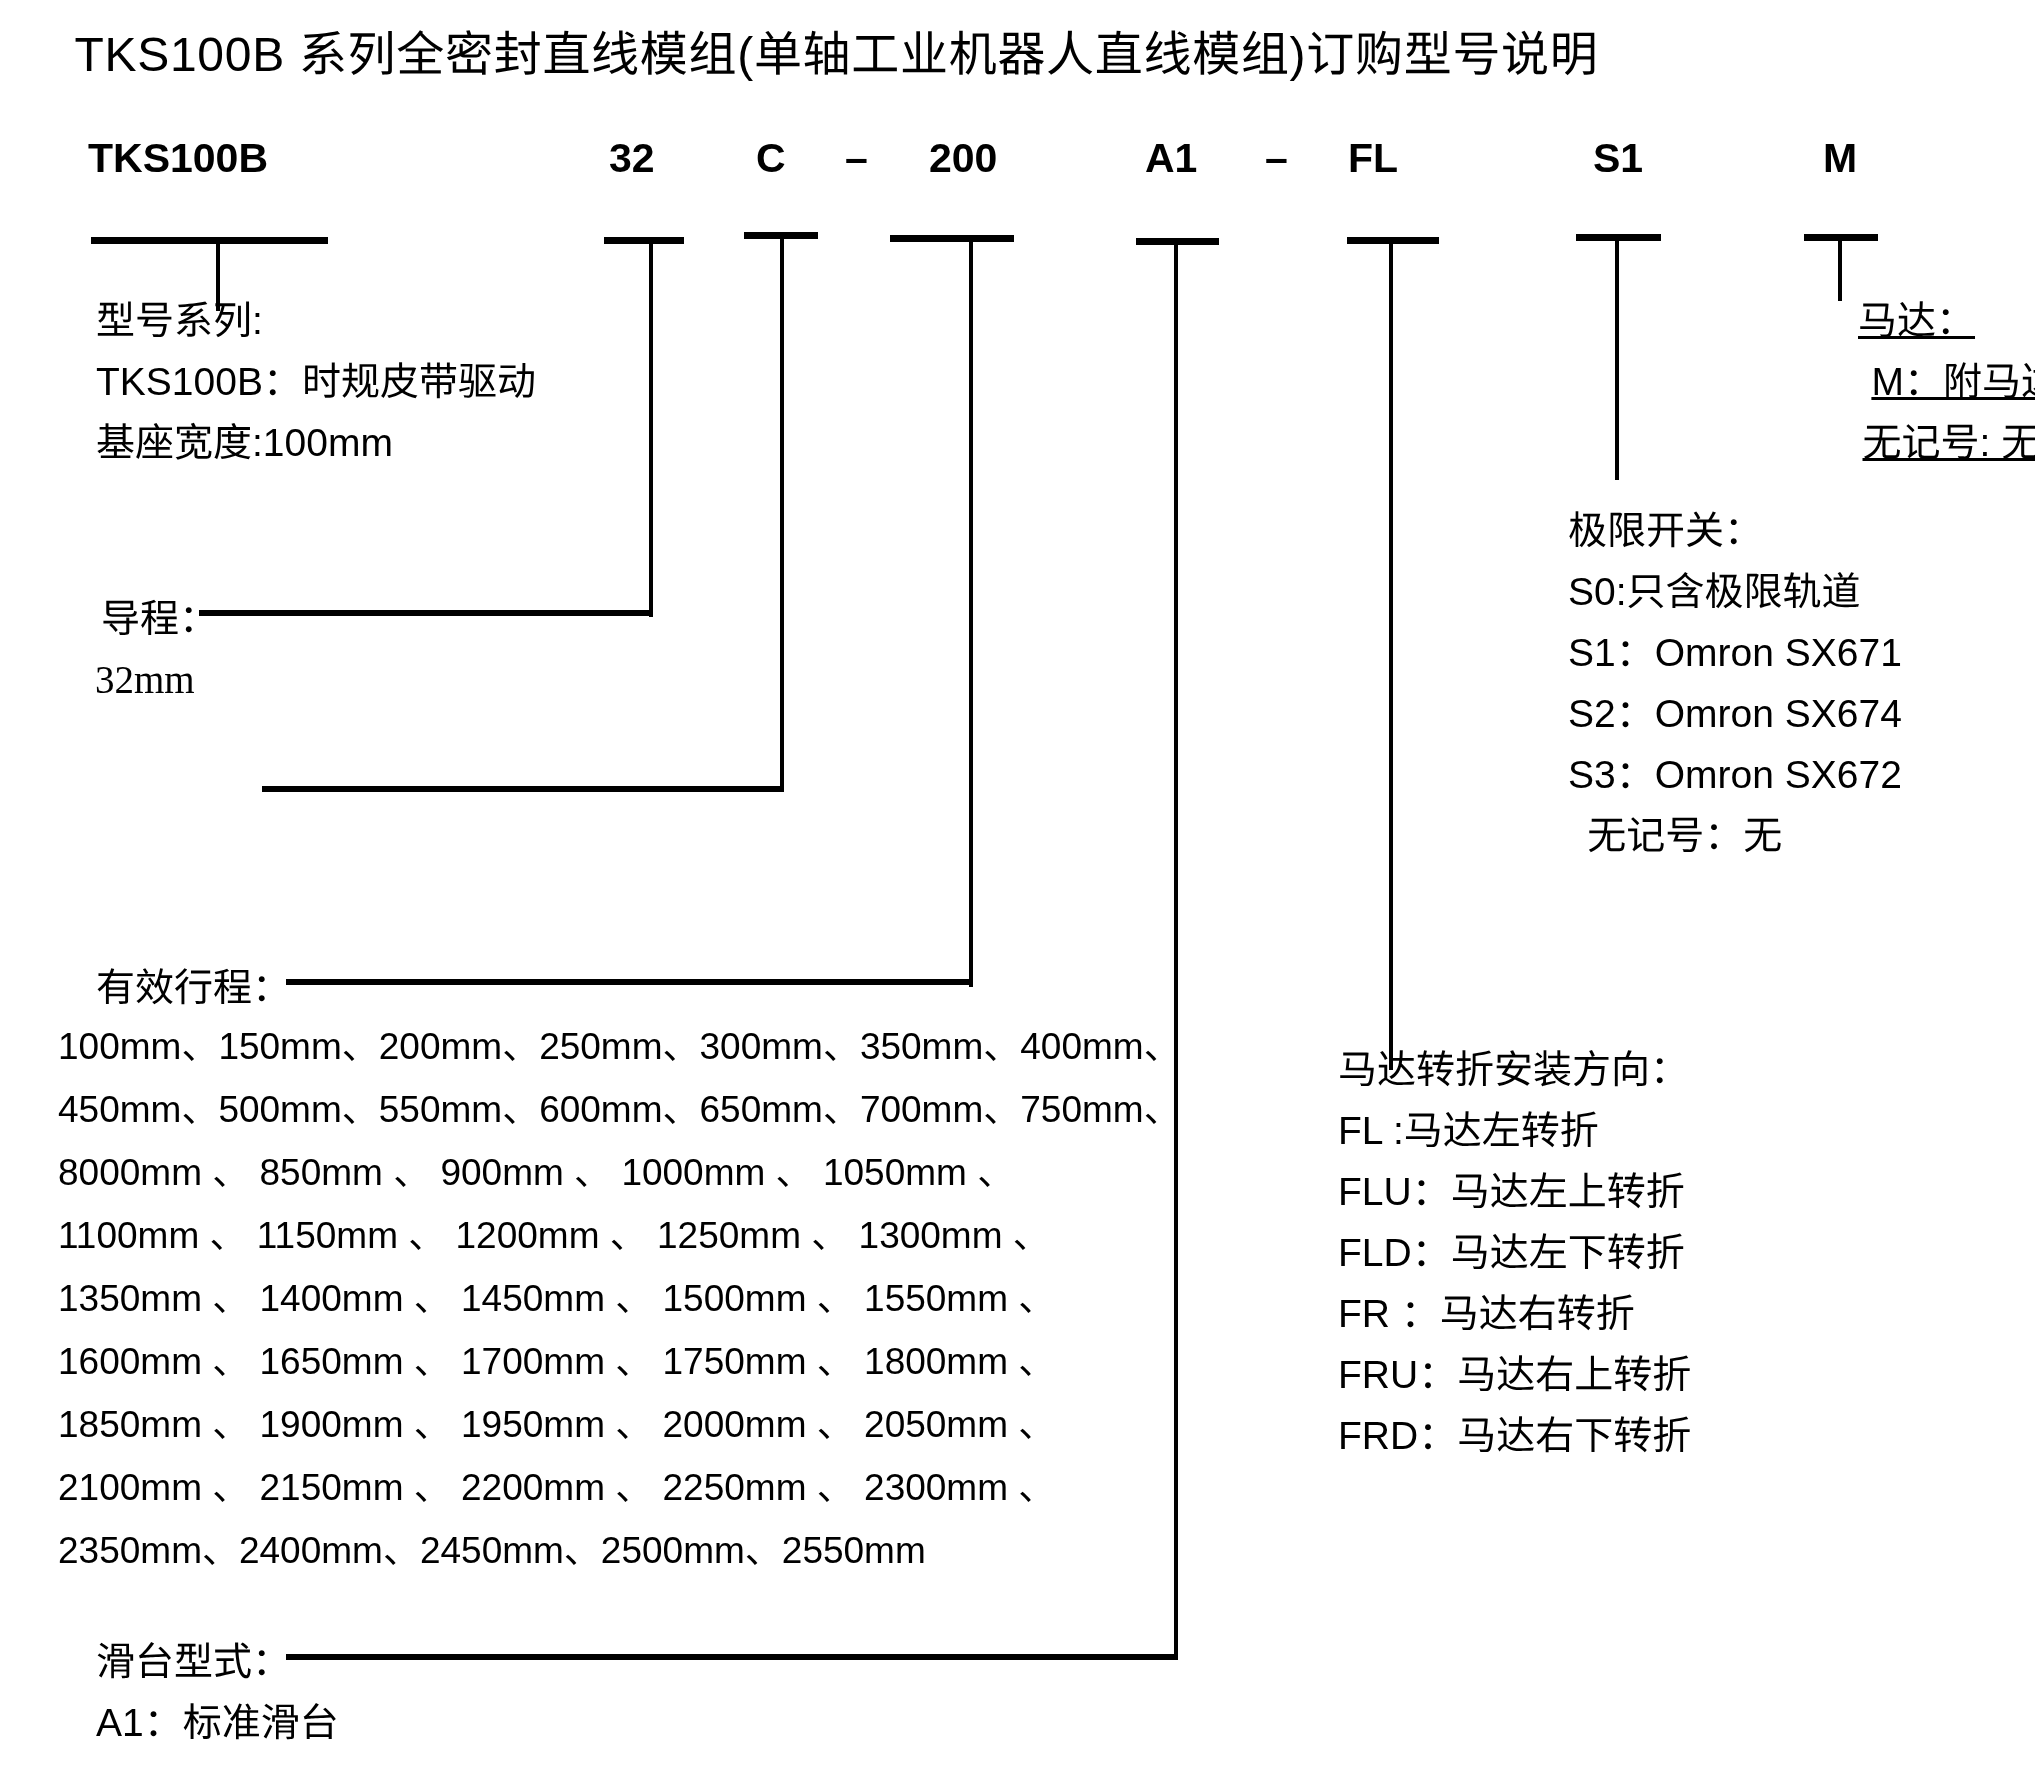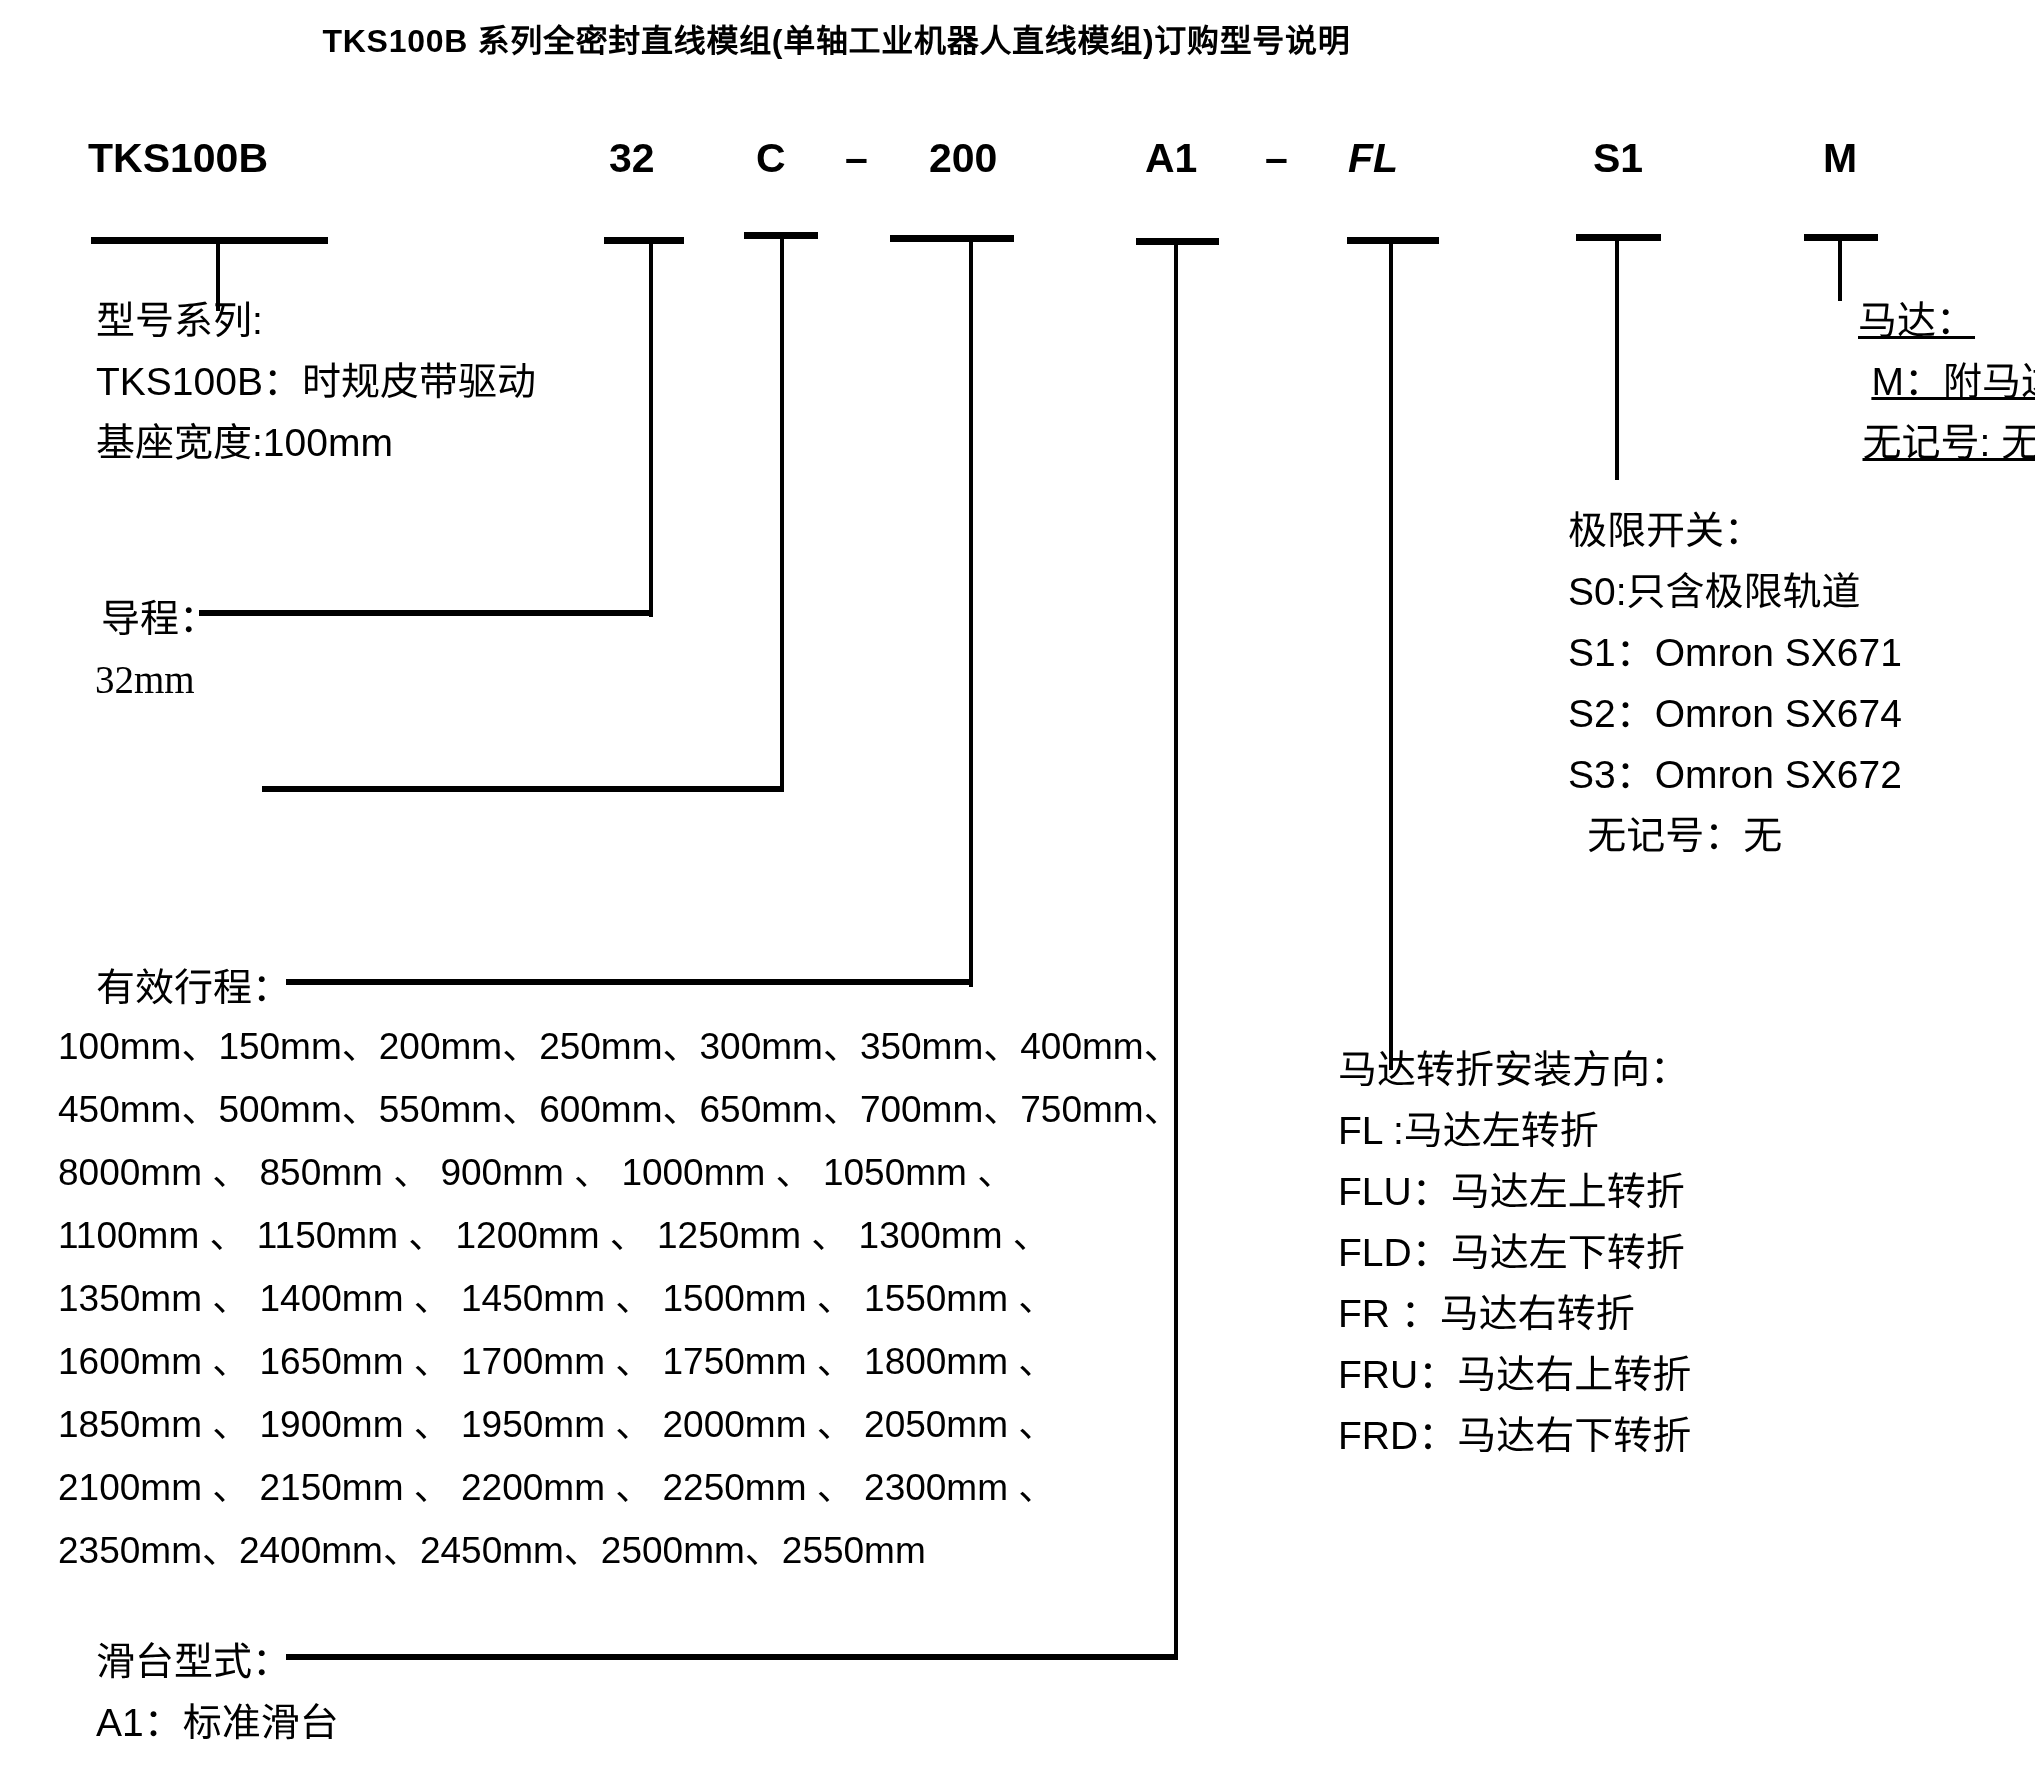--- a/index.html
+++ b/index.html
@@ -15,22 +15,22 @@
     background:#ffffff;
     overflow:hidden;
   }
 
   
   .title{
     position:absolute;
     left:0; top:15px;
     width:1673px;
     text-align:center;
-    font-size:32px;
-    font-weight:bold;
+    font-size:48px;
+    font-weight:normal;
     letter-spacing:0.7px;
     white-space:nowrap;
   }
 
   
   .code{
     position:absolute;
     top:138px;
     font-size:41px;
     font-weight:bold;
@@ -81,21 +81,21 @@
 
   <div class="title">TKS100B 系列全密封直线模组(单轴工业机器人直线模组)订购型号说明</div>
 
   <div class="code" style="left:88px;">TKS100B</div>
   <div class="code" style="left:609px;">32</div>
   <div class="code" style="left:756px;">C</div>
   <div class="code" style="left:845px;">–</div>
   <div class="code" style="left:929px;">200</div>
   <div class="code" style="left:1145px;">A1</div>
   <div class="code" style="left:1265px;">–</div>
-  <div class="code" style="left:1348px;font-style:italic;">FL</div>
+  <div class="code" style="left:1348px;">FL</div>
   <div class="code" style="left:1593px;">S1</div>
   <div class="code" style="left:1823px;">M</div>
 
   <div class="hbar" style="left:91px;  top:237px; width:237px;"></div>
   <div class="hbar" style="left:604px;  top:237px; width:80px;"></div>
   <div class="hbar" style="left:744px; top:232px; width:74px;"></div>
   <div class="hbar" style="left:890px; top:235px; width:124px;"></div>
   <div class="hbar" style="left:1136px; top:238px; width:83px;"></div>
   <div class="hbar" style="left:1347px; top:237px; width:92px;"></div>
   <div class="hbar" style="left:1576px; top:234px; width:85px;"></div>

